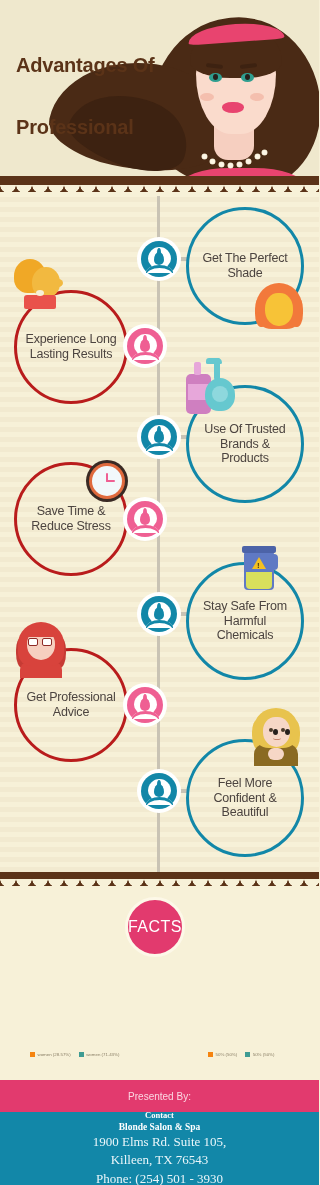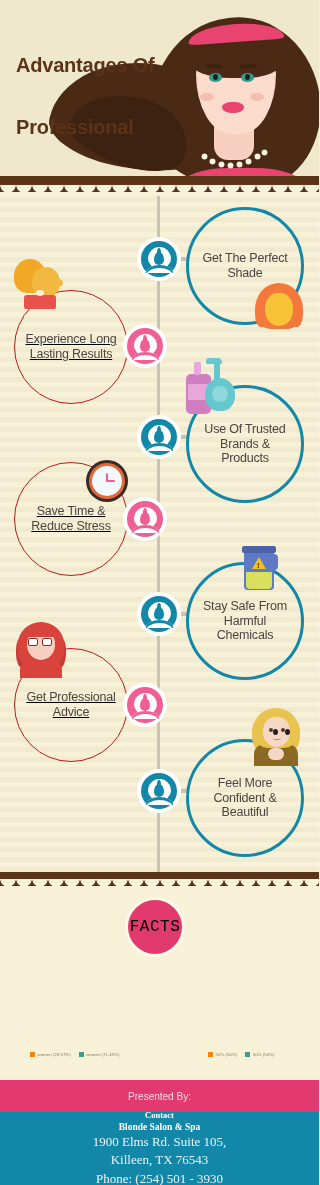--- a/index.html
+++ b/index.html
@@ -146,21 +146,21 @@
   .badge.pink .head-glyph .shoulders { box-shadow:inset 0 3px 0 #ef5f93; }
 
   .connector { position:absolute; height:4px; background:#c9c3b4; z-index:2; }
 
   
   .bubble {
     position:absolute; border-radius:50%;
     display:flex; align-items:center; justify-content:center; text-align:center;
     z-index:3;
   }
-  .bubble.pink { border:1px solid #b91c1c;text-decoration:underline; }
+  .bubble.pink { border:3px solid #b91c1c; }
   .bubble.blue { border:3px solid #1287a8; }
   .bubble span {
     color:#4c4440; font-size:12.5px; line-height:1.18; font-weight:500;
     padding:0 6px; letter-spacing:-0.2px;
   }
 
   
   .art { position:absolute; z-index:5; }
 
   
@@ -221,21 +221,21 @@
   .art-girl3 .smile { position:absolute; left:21px; top:28px; width:8px; height:4px; border-bottom:1.5px solid #c4826a; border-radius:0 0 50% 50%; }
   .art-girl3 .torso { position:absolute; left:2px; top:36px; width:44px; height:22px; background:#8a6a22; border-radius:10px 10px 0 0; }
   .art-girl3 .hand { position:absolute; left:16px; top:40px; width:16px; height:12px; background:#f6d7c6; border-radius:6px; }
 
   
   .facts-badge {
     position:absolute; left:125px; top:897px; width:60px; height:60px;
     border-radius:50%; background:#e23a6e; border:3px solid #fdf8e8;
     display:flex; align-items:center; justify-content:center; z-index:4;
   }
-  .facts-badge span { color:#000000; font-size:16px; letter-spacing:.5px; font-weight:500;font-family:Liberation Mono, monospace; }
+  .facts-badge span { color:#ffffff; font-size:16px; letter-spacing:.5px; font-weight:500; }
 
   .pie-wrap { position:absolute; width:86px; height:86px; }
   .pie {
     width:86px; height:86px; border-radius:50%;
     border:4px solid #fdf8e8; position:relative; overflow:hidden;
   }
   .pie .label {
     position:absolute; left:0; top:0; width:100%; height:100%;
     display:flex; align-items:center; justify-content:center;
     color:#fff; font-size:7.4px; line-height:1.35; text-align:center;

